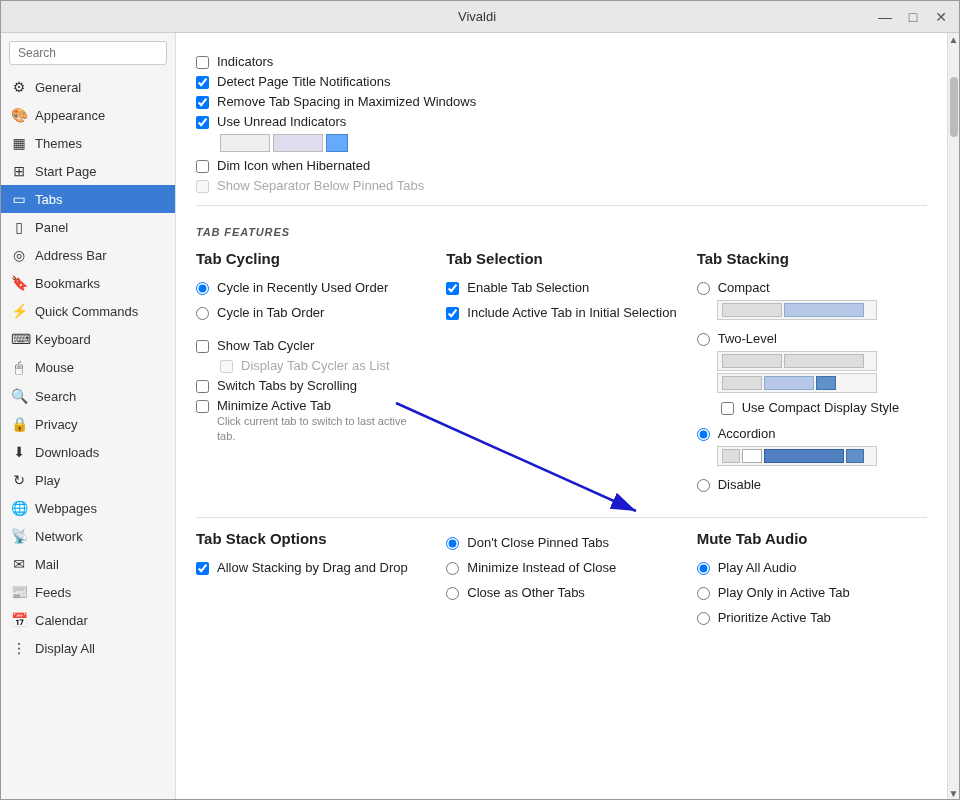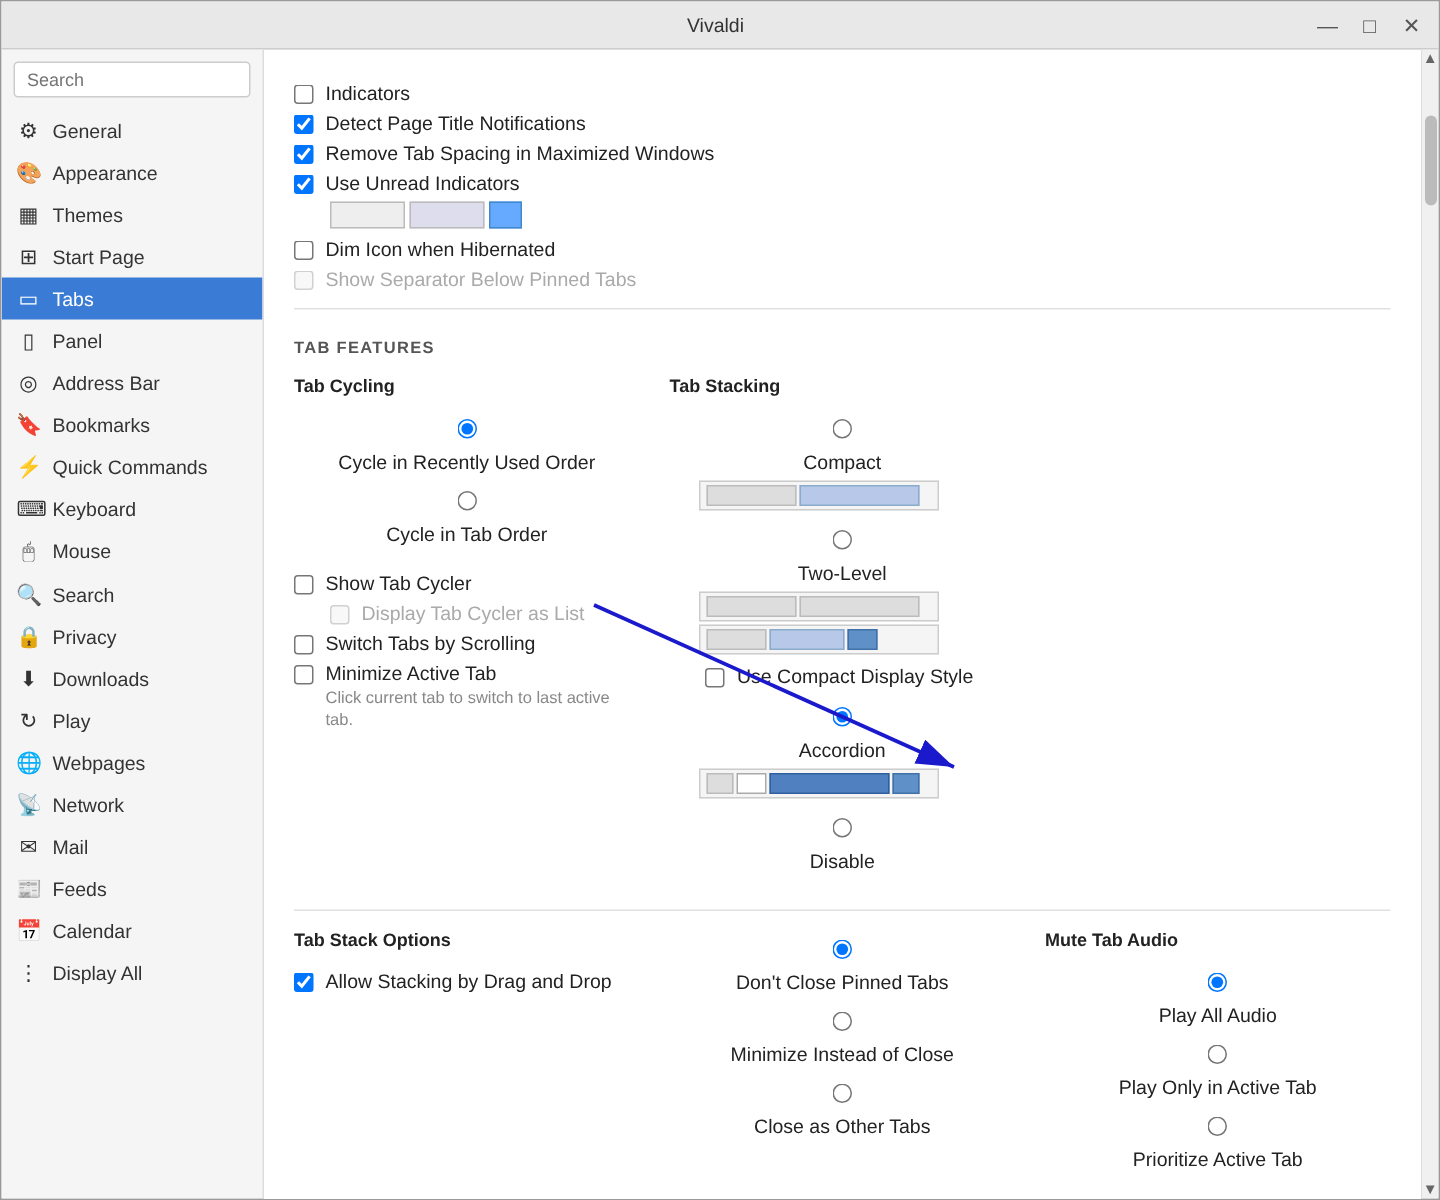--- a/index.html
+++ b/index.html
@@ -28,29 +28,29 @@
     
     
     .scrollbar { width: 12px; background: #f0f0f0; border-left: 1px solid #ddd; display: flex; flex-direction: column; align-items: center; flex-shrink: 0; }
     .scrollbar-track { flex: 1; width: 8px; margin: 2px; position: relative; }
     .scrollbar-thumb { width: 8px; height: 60px; background: #bbb; border-radius: 4px; position: absolute; top: 30px; }
     .scrollbar-arrow { width: 12px; height: 12px; display: flex; align-items: center; justify-content: center; cursor: pointer; font-size: 10px; color: #666; }
 
     
     .checkbox-row { display: flex; align-items: flex-start; gap: 8px; margin: 5px 0; }
     .checkbox-row input[type=checkbox], .radio-row input[type=radio] { margin-top: 2px; flex-shrink: 0; }
-    .radio-row { display: flex; align-items: center; gap: 8px; margin: 5px 0; flex-direction: column; }
-
-    
-    .section-header { font-size: 11px; font-weight: 700; letter-spacing: 0.08em; color: #555; margin: 20px 0 12px 0; text-transform: uppercase; }
+    .radio-row { display: flex; align-items: center; gap: 8px; margin: 5px 0; }
+
+    
+    .section-header { font-size: 11px; font-weight: 700; letter-spacing: 0.08em; color: #555; margin: 20px 0 12px 0; text-transform: uppercase; font-style: italic; }
     
     
     .feature-grid { display: grid; grid-template-columns: 1fr 1fr 1fr; gap: 0 20px; margin-top: 8px; }
     .feature-col { display: flex; flex-direction: column; }
-    .feature-col-title { font-weight: 600; font-size: 12px; margin-bottom: 8px; color: #222; }
+    .feature-col-title { font-weight: 600; font-size: 15px; margin-bottom: 8px; color: #222; }
 
     .dim-text { color: #aaa; }
     .indent { margin-left: 24px; }
 
     
     .top-section { margin-bottom: 8px; }
 
     hr.section-divider { border: none; border-top: 1px solid #e0e0e0; margin: 12px 0; }
 
     .tab-preview-row { display: flex; align-items: center; gap: 3px; margin-left: 24px; margin-bottom: 6px; }
@@ -232,20 +232,31 @@
             <div class="checkbox-row">
               <input type="checkbox" id="minimize-active" style="">
               <label for="minimize-active">
                 <span>Minimize Active Tab</span><br>
                 <span style="font-size:11px; color:#888;">Click current tab to switch to last active tab.</span>
               </label>
             </div>
           </div>
         </div>
 
+        <div class="feature-col">
+          <div class="feature-col-title">Tab Selection</div>
+          <div class="checkbox-row">
+            <input type="checkbox" id="enable-tab-selection" checked="" style="">
+            <label for="enable-tab-selection">Enable Tab Selection</label>
+          </div>
+          <div class="checkbox-row">
+            <input type="checkbox" id="include-active" checked="" style="">
+            <label for="include-active">Include Active Tab in Initial Selection</label>
+          </div>
+        </div>
 
         <div class="feature-col">
           <div class="feature-col-title">Tab Stacking</div>
           <div class="radio-row">
             <input type="radio" name="tab-stack" id="stack-compact" style="">
             <label for="stack-compact">Compact</label>
           </div>
 
           <div style="margin-left:20px; margin-bottom:6px; display:flex; align-items:center; gap:2px; background:#f5f5f5; border:1px solid #ccc; padding:2px 4px; width:160px;">
             <div style="width:60px; height:14px; background:#ddd; border:1px solid #bbb;"></div>

